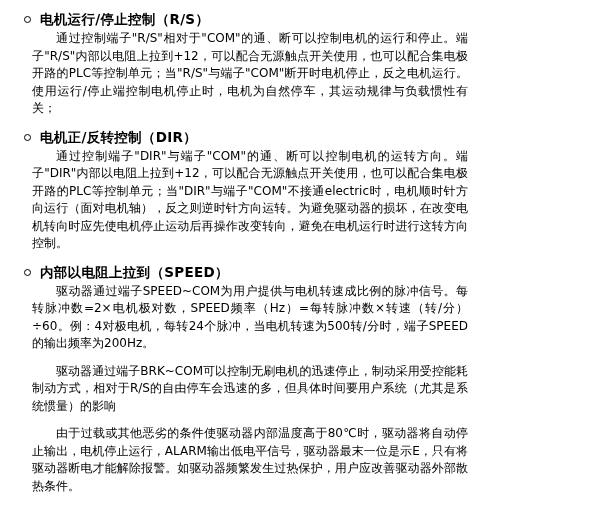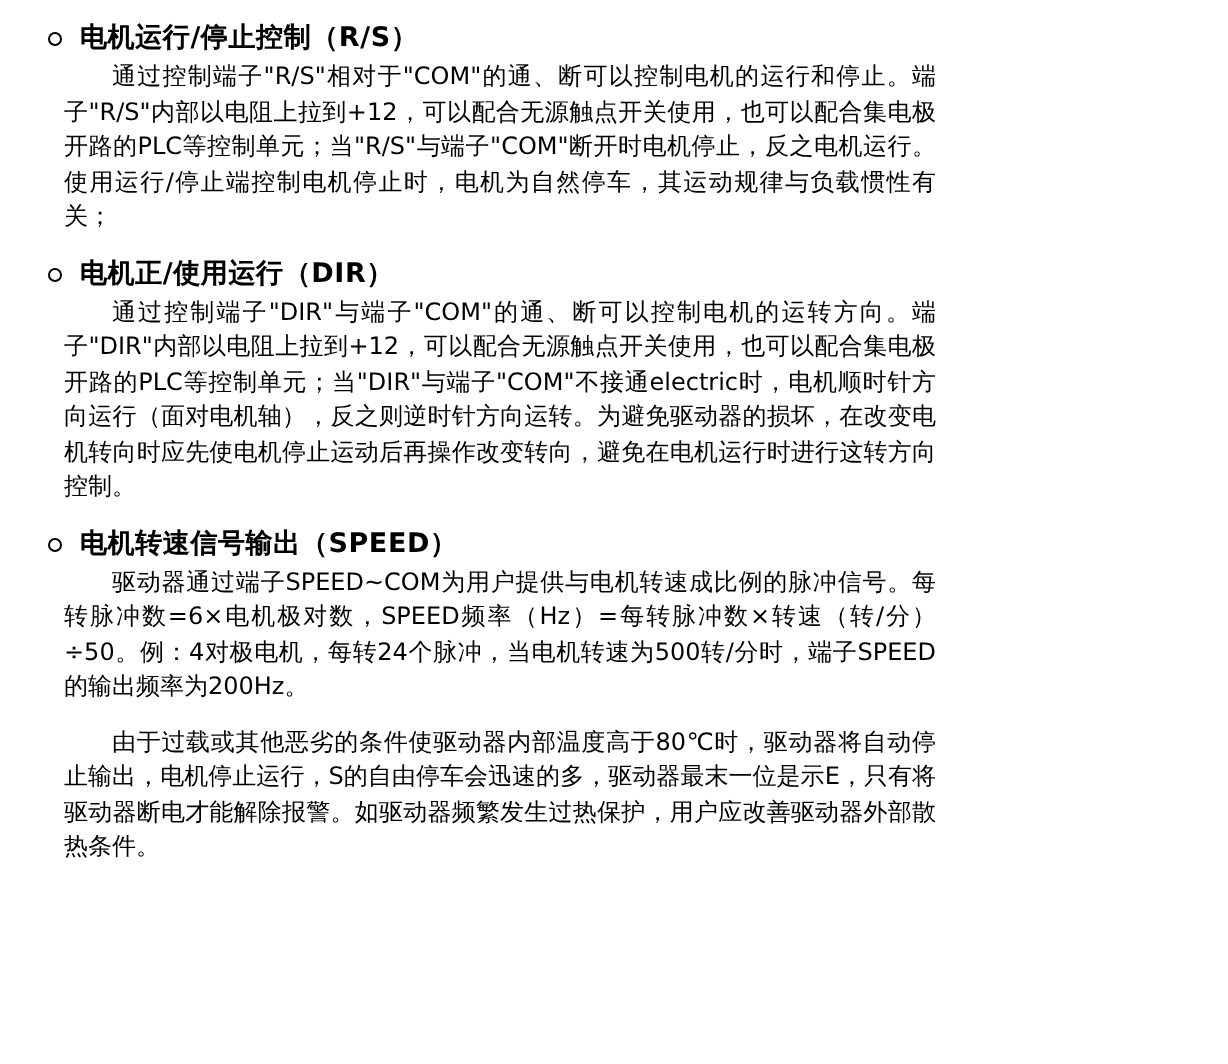--- a/index.html
+++ b/index.html
@@ -61,33 +61,34 @@
     <div class="heading">
       <span class="bullet"></span>
       <span class="heading-text">电机运行/停止控制（R/S）</span>
     </div>
     <p class="body-text">通过控制端子"R/S"相对于"COM"的通、断可以控制电机的运行和停止。端子"R/S"内部以电阻上拉到+12，可以配合无源触点开关使用，也可以配合集电极开路的PLC等控制单元；当"R/S"与端子"COM"断开时电机停止，反之电机运行。使用运行/停止端控制电机停止时，电机为自然停车，其运动规律与负载惯性有关；</p>
   </div>
 
   <div class="section">
     <div class="heading">
       <span class="bullet"></span>
-      <span class="heading-text">电机正/使用运行（DIR）</span>
+      <span class="heading-text">电机正/反转控制（DIR）</span>
     </div>
     <p class="body-text">通过控制端子"DIR"与端子"COM"的通、断可以控制电机的运转方向。端子"DIR"内部以电阻上拉到+12，可以配合无源触点开关使用，也可以配合集电极开路的PLC等控制单元；当"DIR"与端子"COM"不接通electric时，电机顺时针方向运行（面对电机轴），反之则逆时针方向运转。为避免驱动器的损坏，在改变电机转向时应先使电机停止运动后再操作改变转向，避免在电机运行时进行这转方向控制。</p>
   </div>
 
   <div class="section">
     <div class="heading">
       <span class="bullet"></span>
-      <span class="heading-text">电机转速信号输出（SPEED）</span>
+      <span class="heading-text">内部以电阻上拉到（SPEED）</span>
     </div>
-    <p class="body-text">驱动器通过端子SPEED~COM为用户提供与电机转速成比例的脉冲信号。每转脉冲数=6×电机极对数，SPEED频率（Hz）=每转脉冲数×转速（转/分）÷50。例：4对极电机，每转24个脉冲，当电机转速为500转/分时，端子SPEED的输出频率为200Hz。</p>
+    <p class="body-text">驱动器通过端子SPEED~COM为用户提供与电机转速成比例的脉冲信号。每转脉冲数=2×电机极对数，SPEED频率（Hz）=每转脉冲数×转速（转/分）÷60。例：4对极电机，每转24个脉冲，当电机转速为500转/分时，端子SPEED的输出频率为200Hz。</p>
   </div>
 
   <div class="section">
+    <p class="body-text">驱动器通过端子BRK~COM可以控制无刷电机的迅速停止，制动采用受控能耗制动方式，相对于R/S的自由停车会迅速的多，但具体时间要用户系统（尤其是系统惯量）的影响</p>
   </div>
 
   <div class="section">
-    <p class="body-text">由于过载或其他恶劣的条件使驱动器内部温度高于80℃时，驱动器将自动停止输出，电机停止运行，S的自由停车会迅速的多，驱动器最末一位是示E，只有将驱动器断电才能解除报警。如驱动器频繁发生过热保护，用户应改善驱动器外部散热条件。</p>
+    <p class="body-text">由于过载或其他恶劣的条件使驱动器内部温度高于80℃时，驱动器将自动停止输出，电机停止运行，ALARM输出低电平信号，驱动器最末一位是示E，只有将驱动器断电才能解除报警。如驱动器频繁发生过热保护，用户应改善驱动器外部散热条件。</p>
   </div>
 
 </div>
 
 </body></html>

